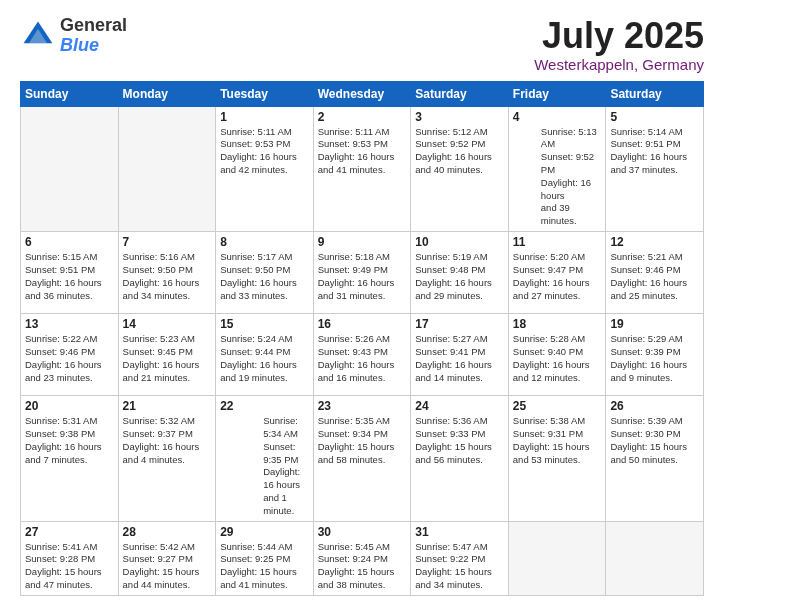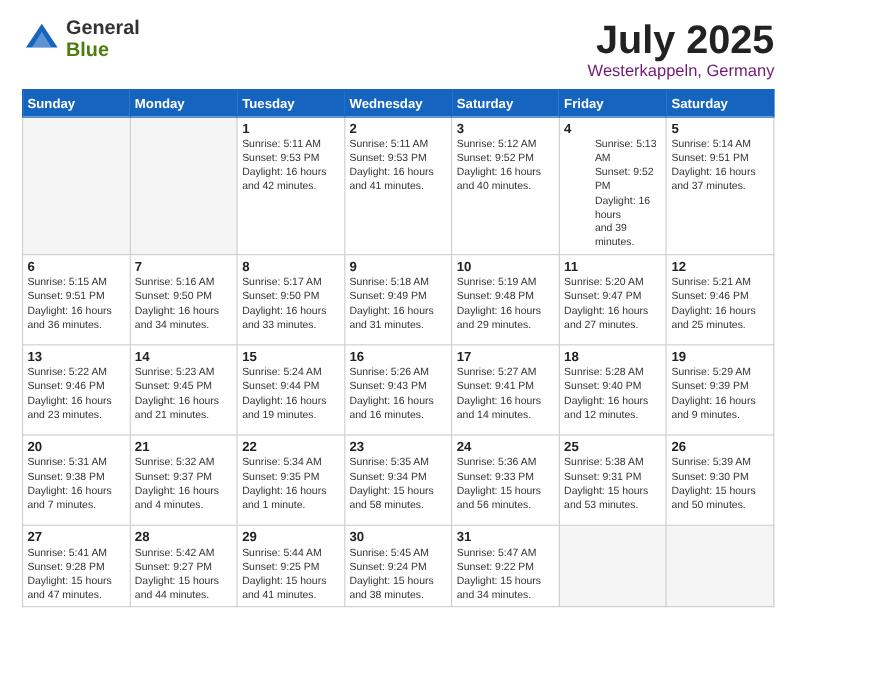--- a/index.html
+++ b/index.html
@@ -25,21 +25,21 @@
       display: flex;
       align-items: center;
       gap: 4px;
     }
     .logo-text {
       font-size: 18px;
       font-weight: bold;
       line-height: 1.1;
     }
     .logo-general { color: #333; }
-    .logo-blue { color: #4d7c0f; }
+    .logo-blue { color: #3b82f6; font-style: italic; }
     .logo-icon {
       width: 36px;
       height: 36px;
     }
     .title-block {
       text-align: right;
     }
     .month-title {
       font-size: 36px;
       font-weight: bold;
@@ -277,21 +277,21 @@
           </td>
           <td>
             <span class="day-num">21</span>
             <div class="day-info" style="white-space: pre-line;">Sunrise: 5:32 AM
 Sunset: 9:37 PM
 Daylight: 16 hours
 and 4 minutes.</div>
           </td>
           <td>
             <span class="day-num">22</span>
-            <div class="day-info" style="white-space: pre-line;">Sunrise: 5:34 AM
+            <div class="day-info" style="white-space: pre-line; margin-left: 43px;">Sunrise: 5:34 AM
 Sunset: 9:35 PM
 Daylight: 16 hours
 and 1 minute.</div>
           </td>
           <td>
             <span class="day-num">23</span>
             <div class="day-info" style="white-space: pre-line;">Sunrise: 5:35 AM
 Sunset: 9:34 PM
 Daylight: 15 hours
 and 58 minutes.</div>

